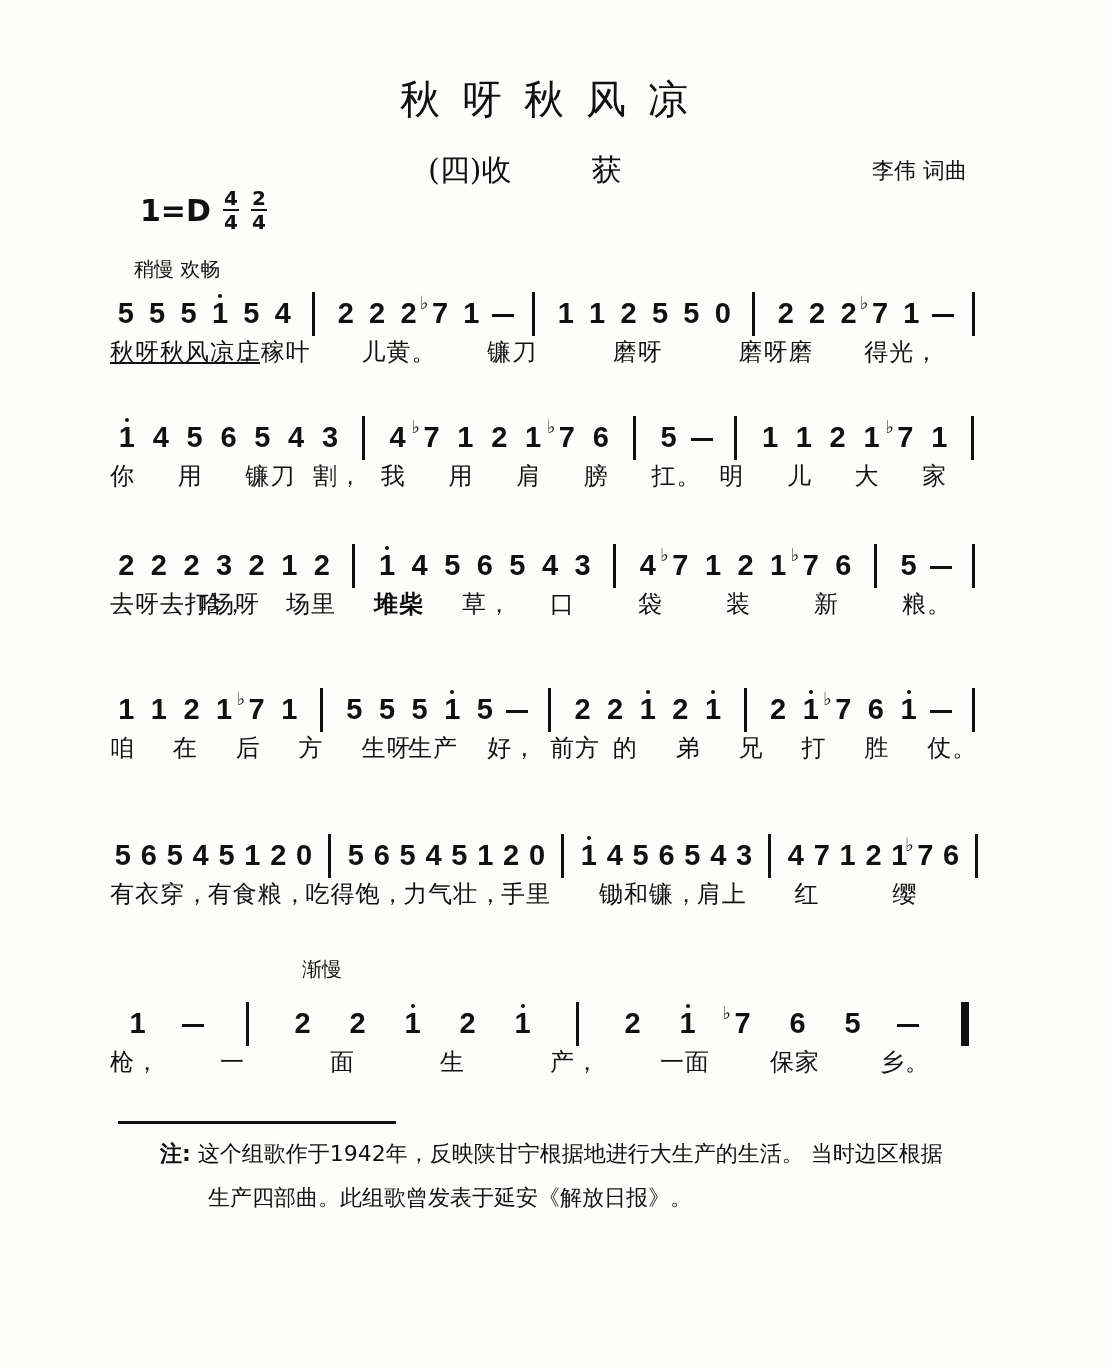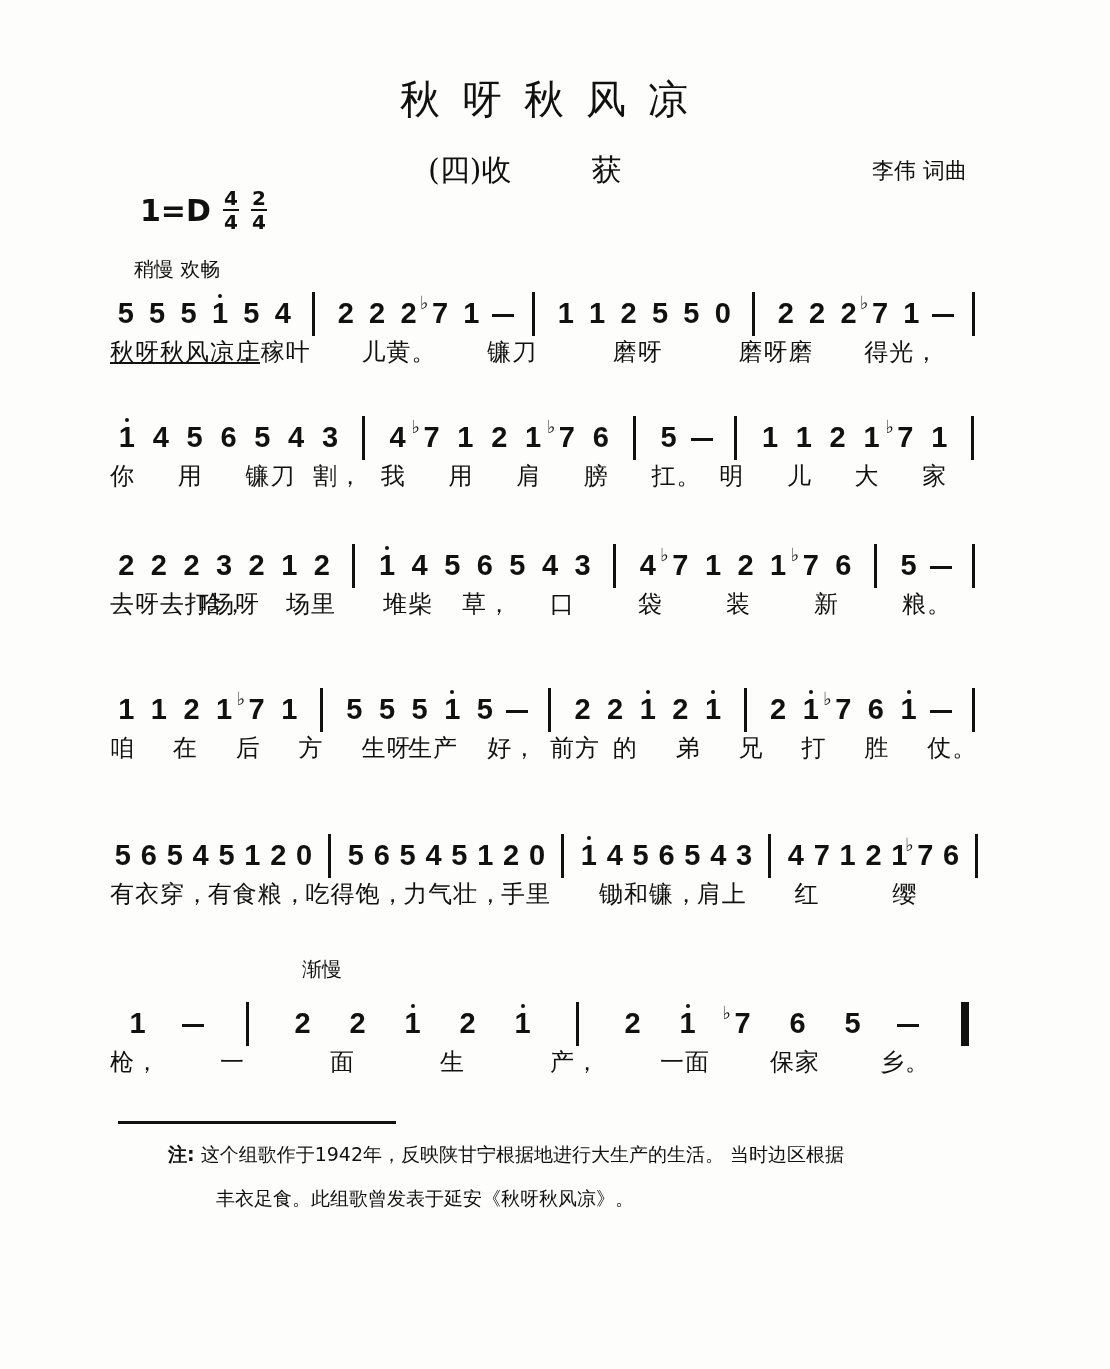--- a/index.html
+++ b/index.html
@@ -41,22 +41,22 @@
     .dot-hi::before {
       content: ""; position: absolute; top: -4px; left: 8px; width: 4px; height: 4px; border-radius: 2px; background: #111;
     }
     .flat { position: absolute; top: 4px; font-size: 18px; font-family: "DejaVu Serif", serif; font-weight: bold; }
     .dash { position: absolute; top: 26px; height: 3px; width: 22px; background: #111; }
     .barline { position: absolute; top: 4px; width: 3px; height: 44px; background: #111; }
     .barline.final { width: 8px; }
     .ly { position: absolute; font-size: 24px; font-family: "DejaVu Sans", sans-serif; white-space: nowrap; letter-spacing: 1px; }
     .rule { position: absolute; left: 118px; top: 1121px; width: 278px; height: 3px; background: #111; }
     .note {
-      position: absolute; left: 168px; top: 1132px; width: 850px;
-      font-size: 19px; line-height: 44px;
+      position: absolute; left: 160px; top: 1132px; width: 850px;
+      font-size: 22px; line-height: 44px;
     }
     .note .label { font-weight: bold; }
     .note .line { display: block; padding-left: 48px; }
     .note .line.first { padding-left: 0; }
   </style>
 </head>
 <body>
 
 <div class="title">秋呀秋风凉</div>
 <div class="subtitle">
@@ -202,21 +202,21 @@
         <span class="n" style="left: 723.333px;">6</span>
         <div class="barline" style="left: 763.926px;"></div>
         <span class="n" style="left: 788.519px;">5</span>
         <div class="dash" style="left: 820.111px;"></div>
         <div class="barline" style="left: 861.704px;"></div>
       </div>
       <div class="lyrics">
         <span class="ly" style="left: 0px;">去呀去打场呀</span>
         <span class="ly" style="left: 88px;">哈，</span>
         <span class="ly" style="left: 176px;">场里</span>
-        <span class="ly" style="left: 273px;">堆柴</span>
+        <span class="ly" style="left: 264px; font-weight: bold;">堆柴</span>
         <span class="ly" style="left: 352px;">草，</span>
         <span class="ly" style="left: 440px;">口</span>
         <span class="ly" style="left: 528px;">袋</span>
         <span class="ly" style="left: 616px;">装</span>
         <span class="ly" style="left: 704px;">新</span>
         <span class="ly" style="left: 792px;">粮。</span>
       </div>
     </div>
     <div class="system" style="top: 684px;">
       <div class="notes">
@@ -346,14 +346,14 @@
         <span class="ly" style="left: 550px;">一面</span>
         <span class="ly" style="left: 660px;">保家</span>
         <span class="ly" style="left: 770px;">乡。</span>
       </div>
     </div>
   </div>
 
 <div class="rule"></div>
 <div class="note">
   <span class="line first"><span class="label">注:</span> <span>这个组歌作于1942年，反映陕甘宁根据地进行大生产的生活。 当时边区根据</span></span>
-  <span class="line">丰衣足食。此组歌曾发表于延安《秋呀秋风凉》。</span>
+  <span class="line">生产四部曲。此组歌曾发表于延安《解放日报》。</span>
 </div>
 
 </body></html>

